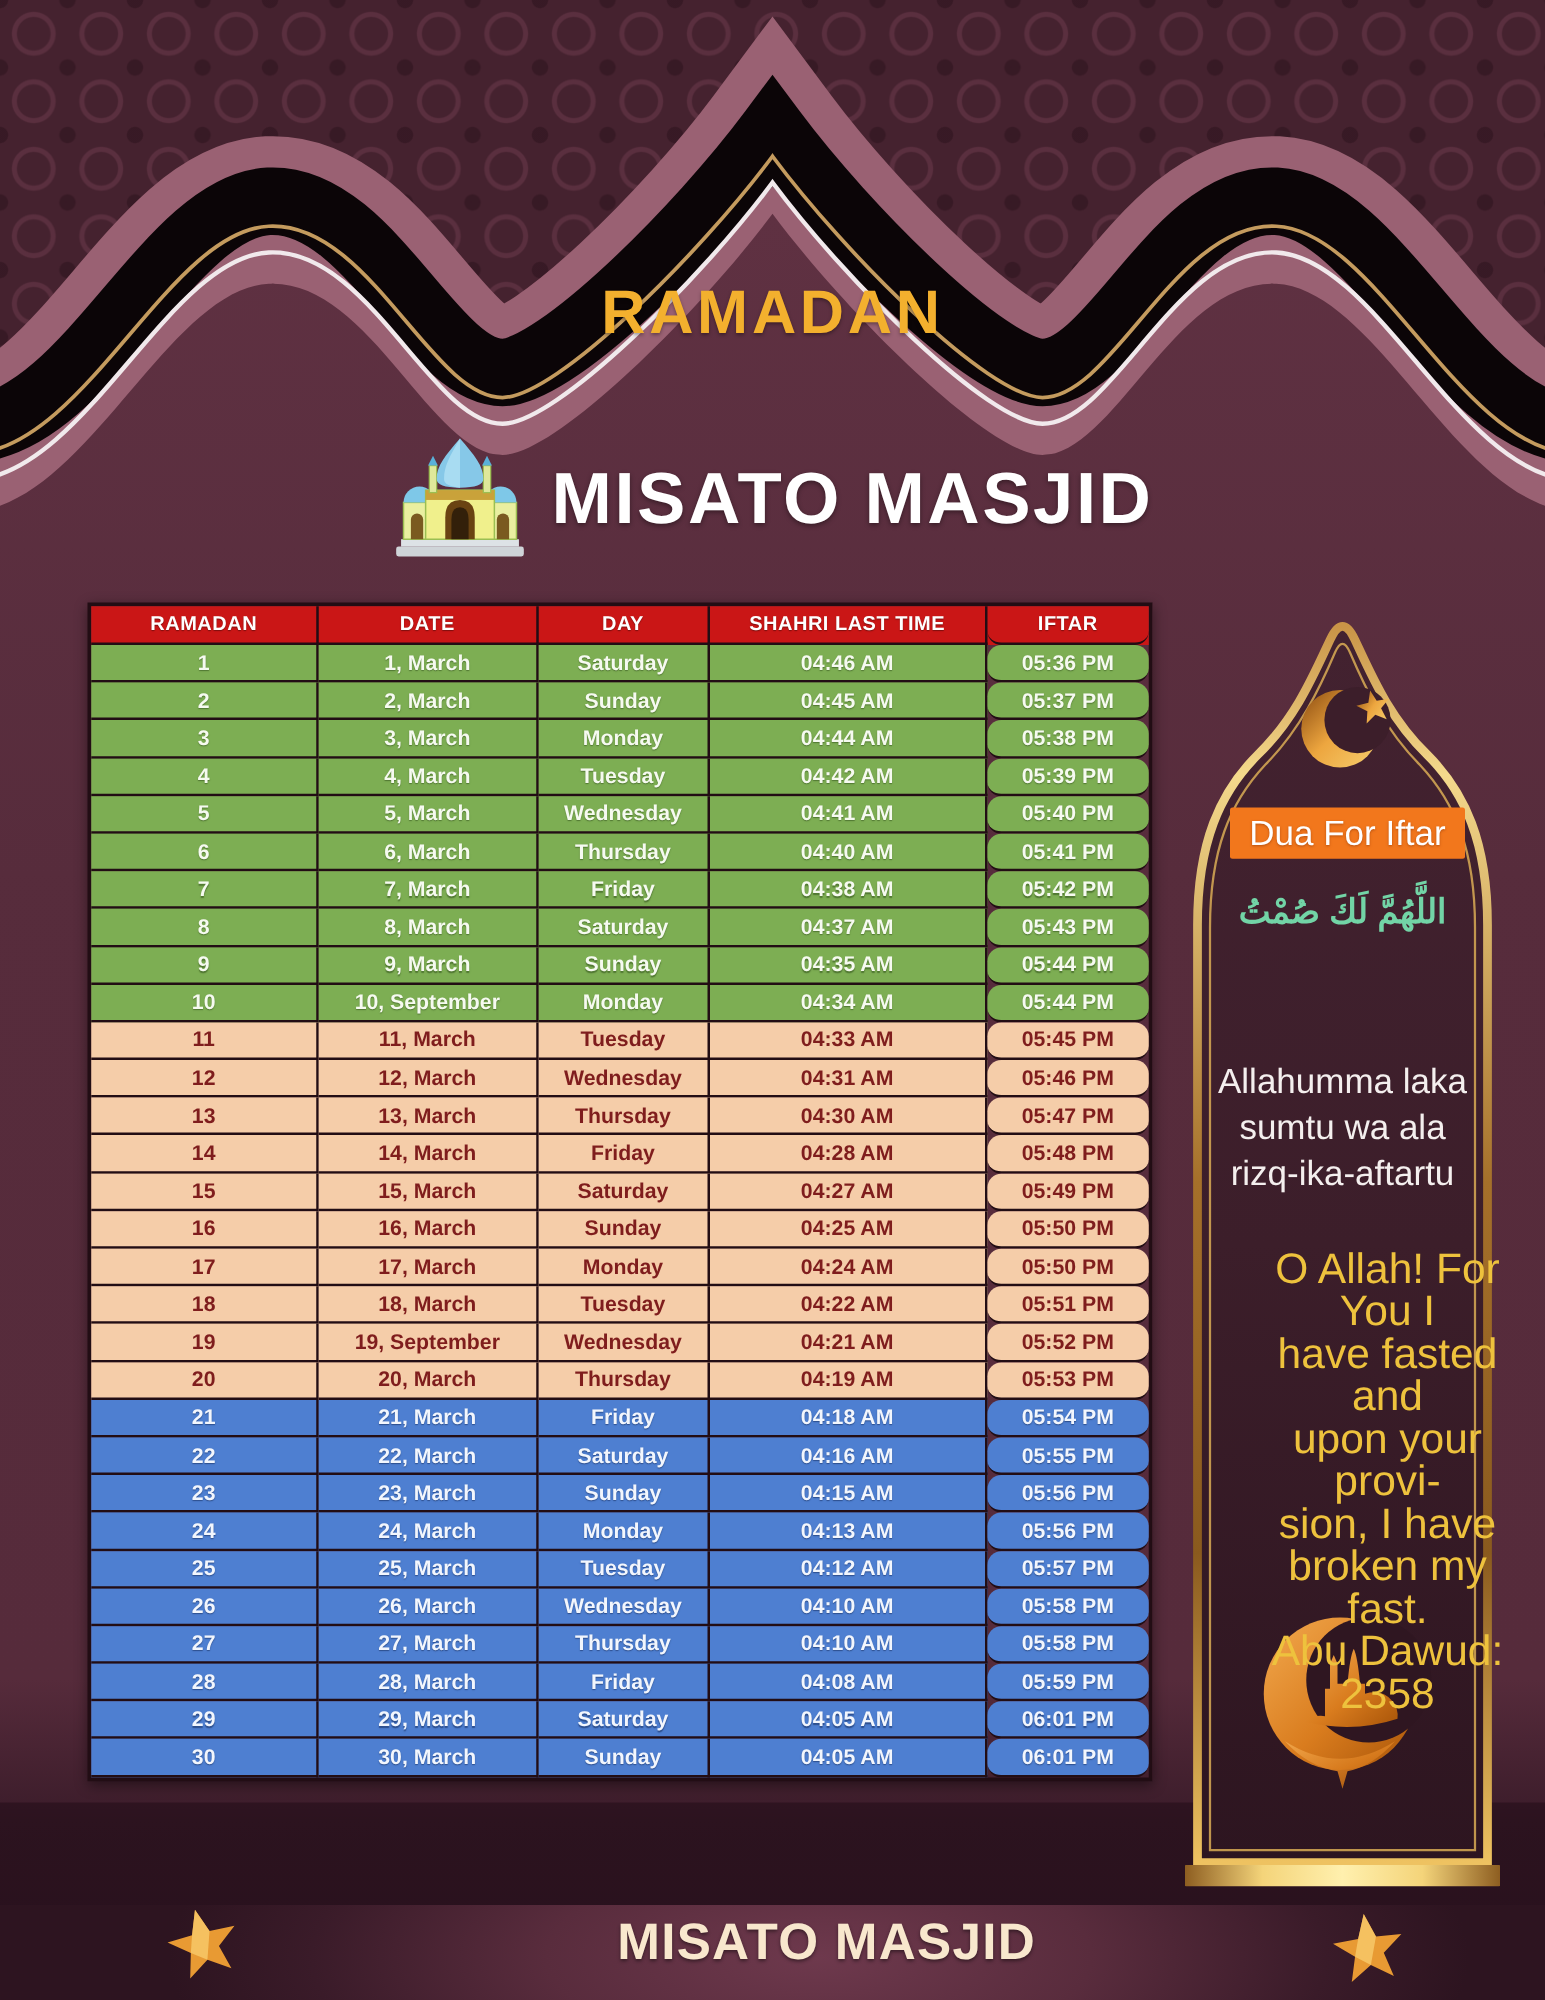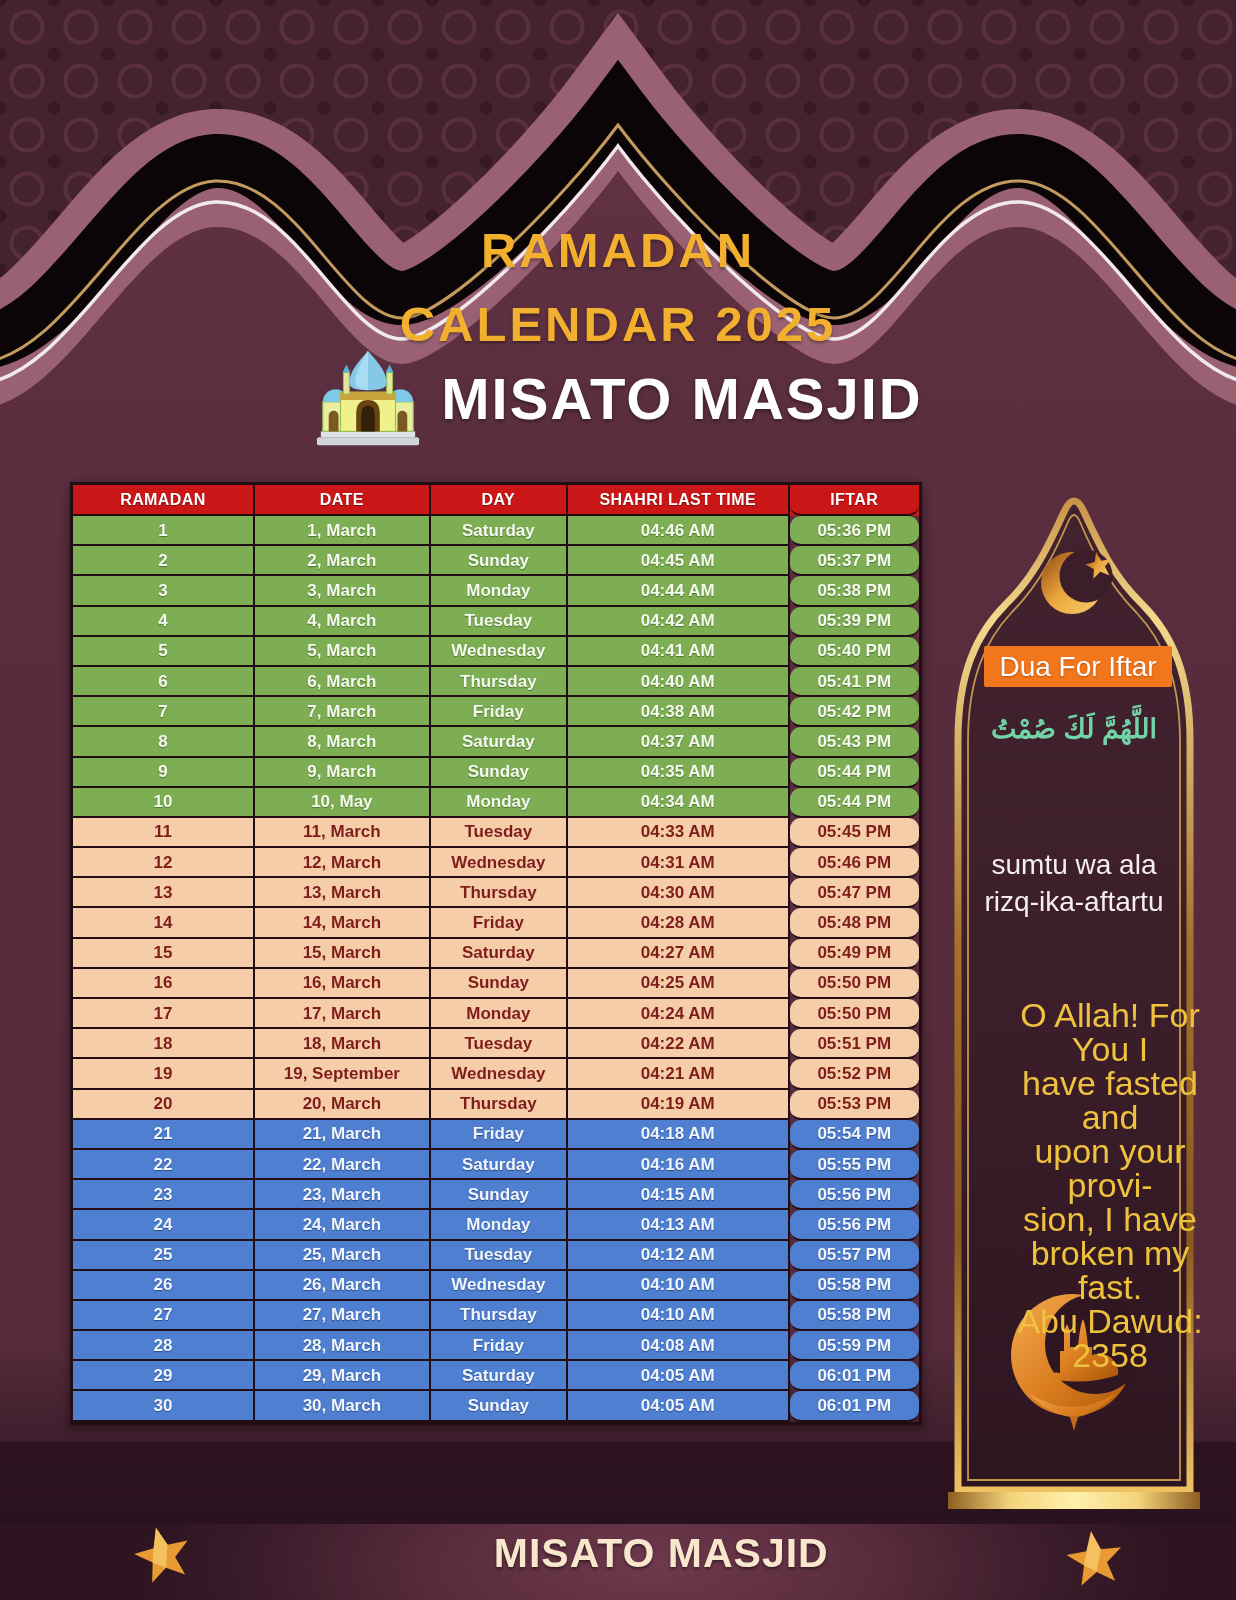--- a/index.html
+++ b/index.html
@@ -87,21 +87,20 @@
       </linearGradient>
     </defs>
     <path d="M -20,350 C 70,342 135,172 215,168 C 295,164 345,305 402,305 C 445,305 560,190 618,112 C 676,190 791,305 834,305 C 891,305 941,164 1021,168 C 1101,172 1166,342 1256,350" fill="none" stroke="#9a6173" stroke-width="118"></path>
     <path d="M -20,350 C 70,342 135,172 215,168 C 295,164 345,305 402,305 C 445,305 560,190 618,112 C 676,190 791,305 834,305 C 891,305 941,164 1021,168 C 1101,172 1166,342 1256,350" transform="translate(0,-7)" fill="none" stroke="#0b0507" stroke-width="54"></path>
     <path d="M -20,350 C 70,342 135,172 215,168 C 295,164 345,305 402,305 C 445,305 560,190 618,112 C 676,190 791,305 834,305 C 891,305 941,164 1021,168 C 1101,172 1166,342 1256,350" transform="translate(0,13)" fill="none" stroke="#c49b5e" stroke-width="3"></path>
     <path d="M -20,350 C 70,342 135,172 215,168 C 295,164 345,305 402,305 C 445,305 560,190 618,112 C 676,190 791,305 834,305 C 891,305 941,164 1021,168 C 1101,172 1166,342 1256,350" transform="translate(0,34)" fill="none" stroke="#f1e9ec" stroke-width="3.5"></path>
     <path d="M -20,409 C 70,401 135,231 215,227 C 295,223 345,364 402,364 C 445,364 560,249 618,171 C 676,249 791,364 834,364 C 891,364 941,223 1021,227 C 1101,231 1166,401 1256,409 L 1256,700 L -20,700 Z" fill="url(#interiorGrad)"></path>
   </svg>
 
   <div class="hdr title-gold t1">RAMADAN</div>
-  <div class="hdr title-gold t2">CALENDAR 2025</div>
 
   <div class="masjid-row">
     <svg width="110" height="100" viewBox="0 0 56 50">
       <rect x="2" y="45" width="52" height="4" rx="1" fill="#cfd4d8"></rect>
       <rect x="4" y="42" width="48" height="3" fill="#dde2e6"></rect>
       <rect x="5" y="27" width="13" height="15" fill="#e9efa0" stroke="#9bbf52" stroke-width="0.6"></rect>
       <rect x="38" y="27" width="13" height="15" fill="#e9efa0" stroke="#9bbf52" stroke-width="0.6"></rect>
       <path d="M5,27 a6.5,6.5 0 0 1 13,0 Z" fill="#7ec8e8"></path>
       <path d="M38,27 a6.5,6.5 0 0 1 13,0 Z" fill="#7ec8e8"></path>
       <path d="M8,42 v-8 a2.5,2.5 0 0 1 5,0 v8 Z" fill="#7a5a20"></path>
@@ -187,21 +186,21 @@
     </div>
         <div class="cal-row row-green">
       <div class="cell">9</div>
       <div class="cell">9, March</div>
       <div class="cell">Sunday</div>
       <div class="cell">04:35 AM</div>
       <div class="cell">05:44 PM</div>
     </div>
         <div class="cal-row row-green">
       <div class="cell">10</div>
-      <div class="cell">10, May</div>
+      <div class="cell">10, September</div>
       <div class="cell">Monday</div>
       <div class="cell">04:34 AM</div>
       <div class="cell">05:44 PM</div>
     </div>
         <div class="cal-row row-peach">
       <div class="cell">11</div>
       <div class="cell">11, March</div>
       <div class="cell">Tuesday</div>
       <div class="cell">04:33 AM</div>
       <div class="cell">05:45 PM</div>
@@ -392,20 +391,21 @@
       </g>
       <rect x="-2" y="1014" width="256" height="17" rx="3" fill="url(#baseGold)"></rect>
     </svg>
 
     <div class="side-content">
       <div class="dua-badge">Dua For Iftar</div>
       <div class="arabic">
         <div>اللَّهُمَّ لَكَ صُمْتُ</div>
       </div>
       <div class="translit">
+        <div>Allahumma laka</div>
         <div>sumtu wa ala</div>
         <div>rizq-ika-aftartu</div>
       </div>
       <div class="translation">
         <div>O Allah! For You I</div>
         <div>have fasted and</div>
         <div>upon your provi-</div>
         <div>sion, I have</div>
         <div>broken my fast.</div>
         <div>Abu Dawud:</div>

